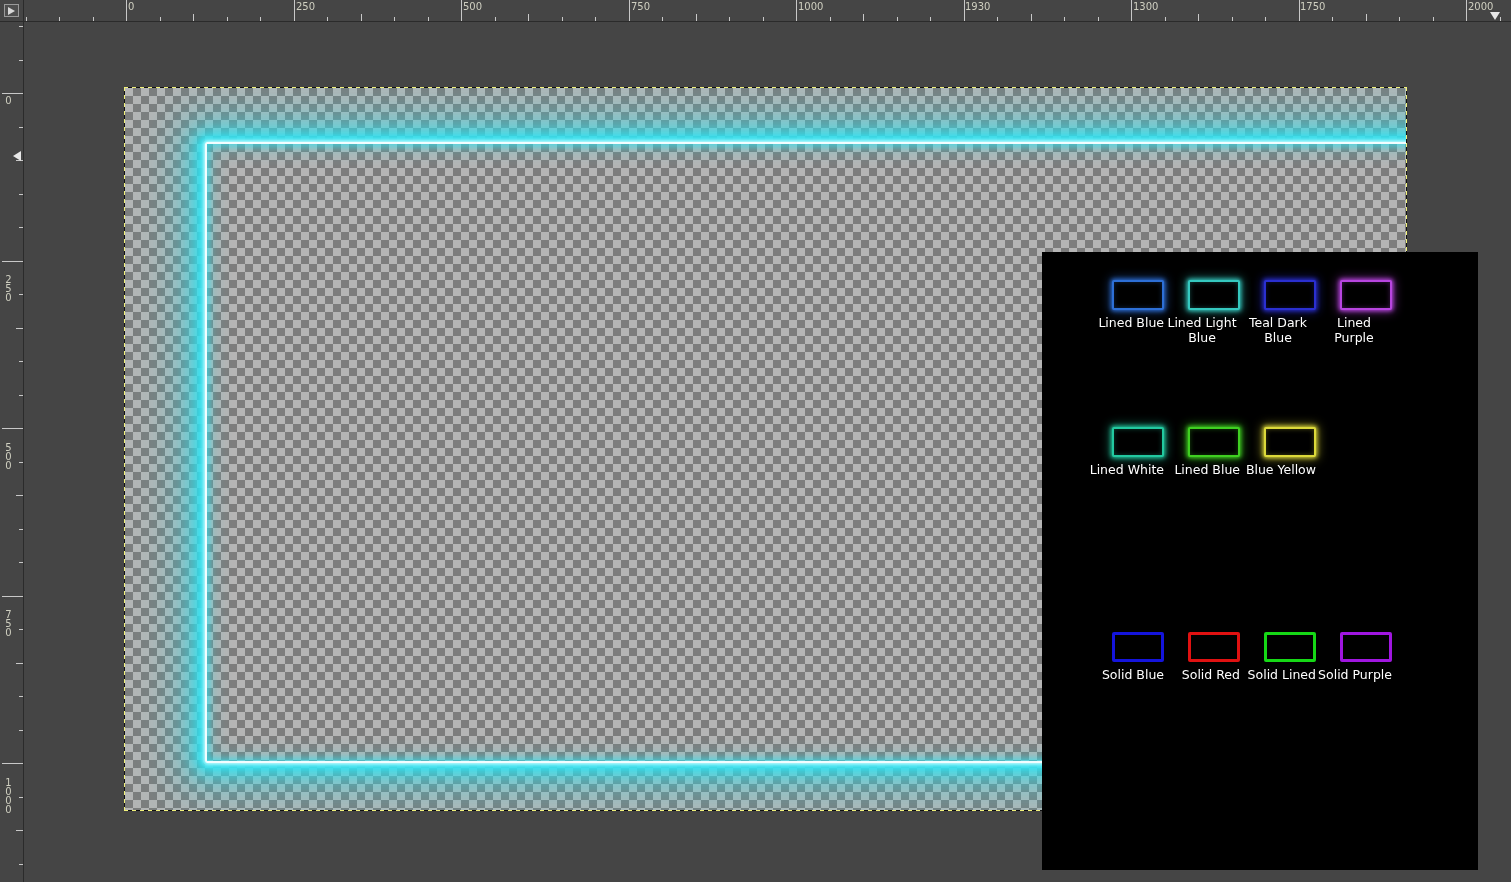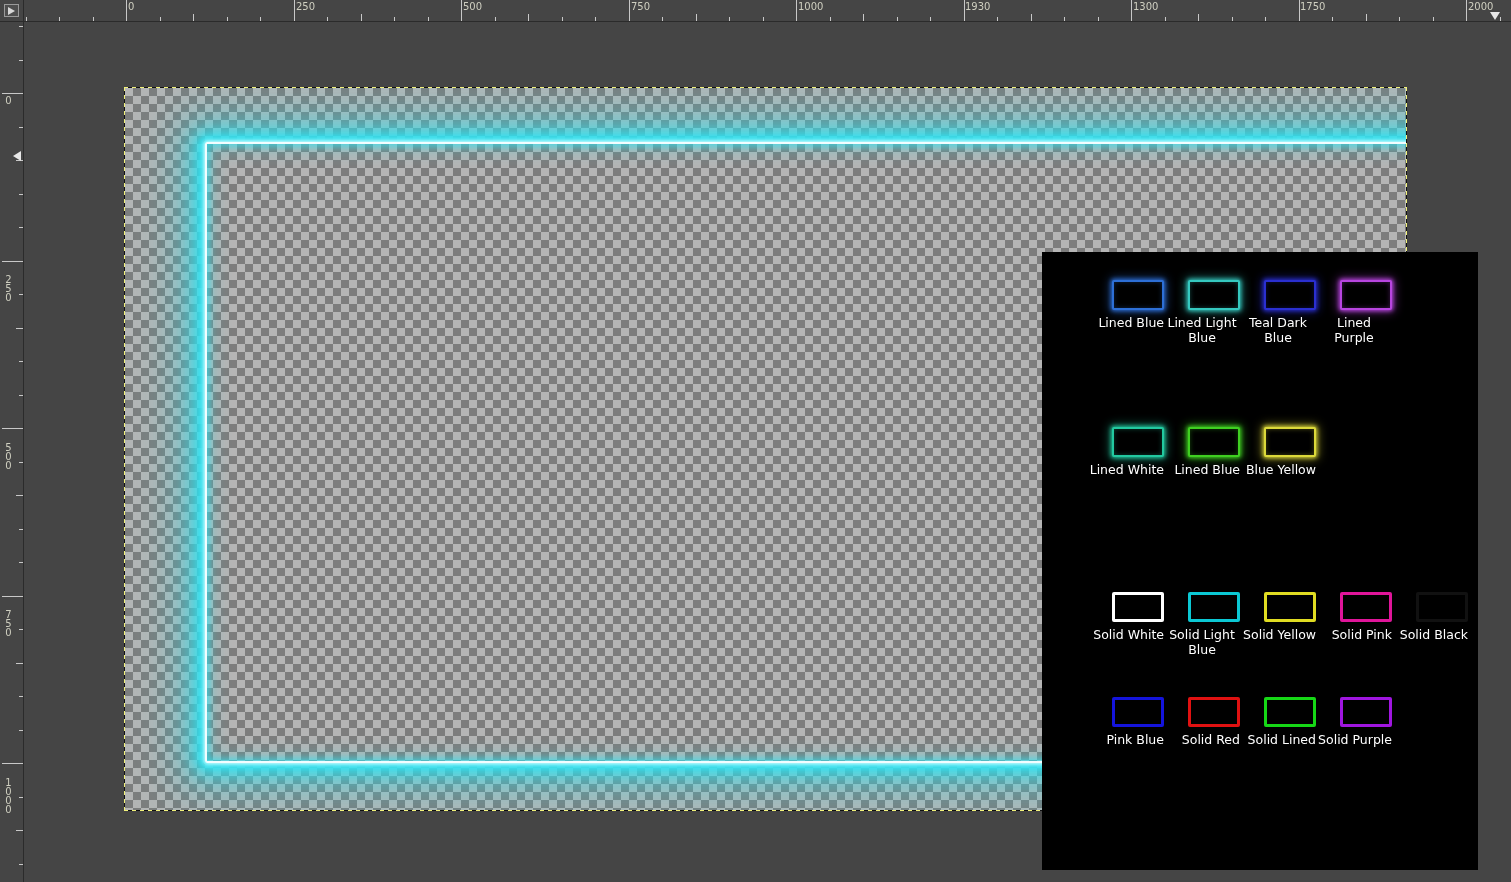--- a/index.html
+++ b/index.html
@@ -369,47 +369,25 @@
         <div class="swatch-cell">
           <div class="swatch-box" style="border: 2px solid rgb(63, 208, 33); box-shadow: rgb(63, 208, 33) 0px 0px 4px 1px, rgba(63, 208, 33, 0.4) 0px 0px 10px 3px, rgba(63, 208, 33, 0.333) 0px 0px 5px 0px inset; background: rgb(0, 0, 0);"></div>
           <div class="swatch-label">Lined Blue</div>
         </div>
         <div class="swatch-cell">
           <div class="swatch-box" style="border: 2px solid rgb(220, 217, 58); box-shadow: rgb(220, 217, 58) 0px 0px 4px 1px, rgba(220, 217, 58, 0.4) 0px 0px 10px 3px, rgba(220, 217, 58, 0.333) 0px 0px 5px 0px inset; background: rgb(0, 0, 0);"></div>
           <div class="swatch-label">Blue Yellow</div>
         </div>
       </div>
       <div style="height: 115px;"></div>
-      <div class="swatch-row">
-        <div class="swatch-cell">
-          <div class="swatch-box" style="border: 3px solid rgb(255, 255, 255); box-shadow: none; background: rgb(0, 0, 0);"></div>
-          <div class="swatch-label">Solid White</div>
-        </div>
-        <div class="swatch-cell">
-          <div class="swatch-box" style="border: 3px solid rgb(11, 200, 212); box-shadow: none; background: rgb(0, 0, 0);"></div>
-          <div class="swatch-label">Solid Light Blue</div>
-        </div>
-        <div class="swatch-cell">
-          <div class="swatch-box" style="border: 3px solid rgb(224, 220, 34); box-shadow: none; background: rgb(0, 0, 0);"></div>
-          <div class="swatch-label">Solid Yellow</div>
-        </div>
-        <div class="swatch-cell">
-          <div class="swatch-box" style="border: 3px solid rgb(224, 21, 154); box-shadow: none; background: rgb(0, 0, 0);"></div>
-          <div class="swatch-label">Solid Pink</div>
-        </div>
-        <div class="swatch-cell">
-          <div class="swatch-box" style="border: 3px solid rgb(17, 17, 17); box-shadow: none; background: rgb(0, 0, 0);"></div>
-          <div class="swatch-label">Solid Black</div>
-        </div>
-      </div>
       <div style="height: 40px;"></div>
       <div class="swatch-row">
         <div class="swatch-cell">
           <div class="swatch-box" style="border: 3px solid rgb(20, 20, 220); box-shadow: none; background: rgb(0, 0, 0);"></div>
-          <div class="swatch-label">Pink Blue</div>
+          <div class="swatch-label">Solid Blue</div>
         </div>
         <div class="swatch-cell">
           <div class="swatch-box" style="border: 3px solid rgb(224, 17, 17); box-shadow: none; background: rgb(0, 0, 0);"></div>
           <div class="swatch-label">Solid Red</div>
         </div>
         <div class="swatch-cell">
           <div class="swatch-box" style="border: 3px solid rgb(22, 216, 22); box-shadow: none; background: rgb(0, 0, 0);"></div>
           <div class="swatch-label">Solid Lined</div>
         </div>
         <div class="swatch-cell">

